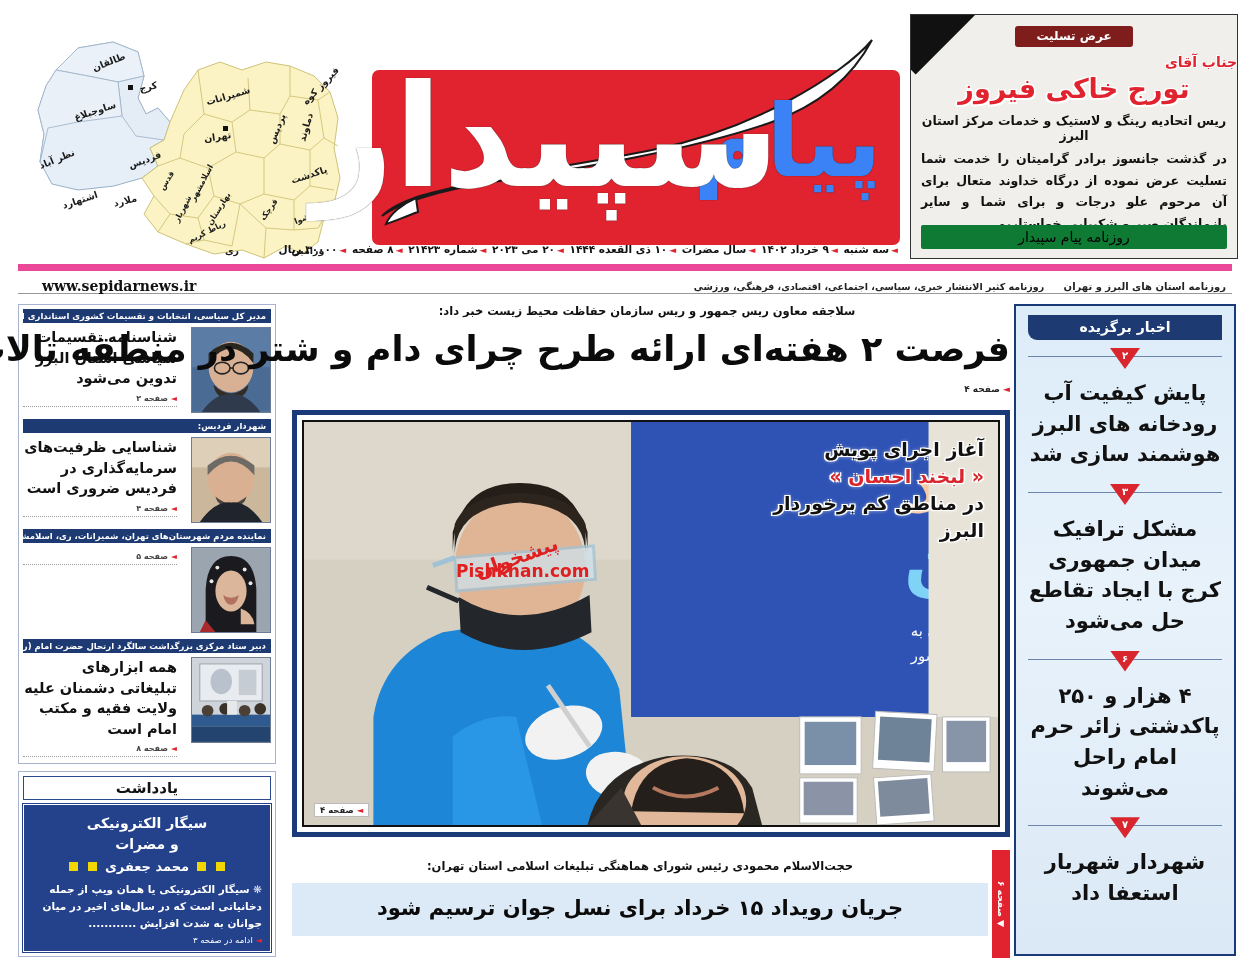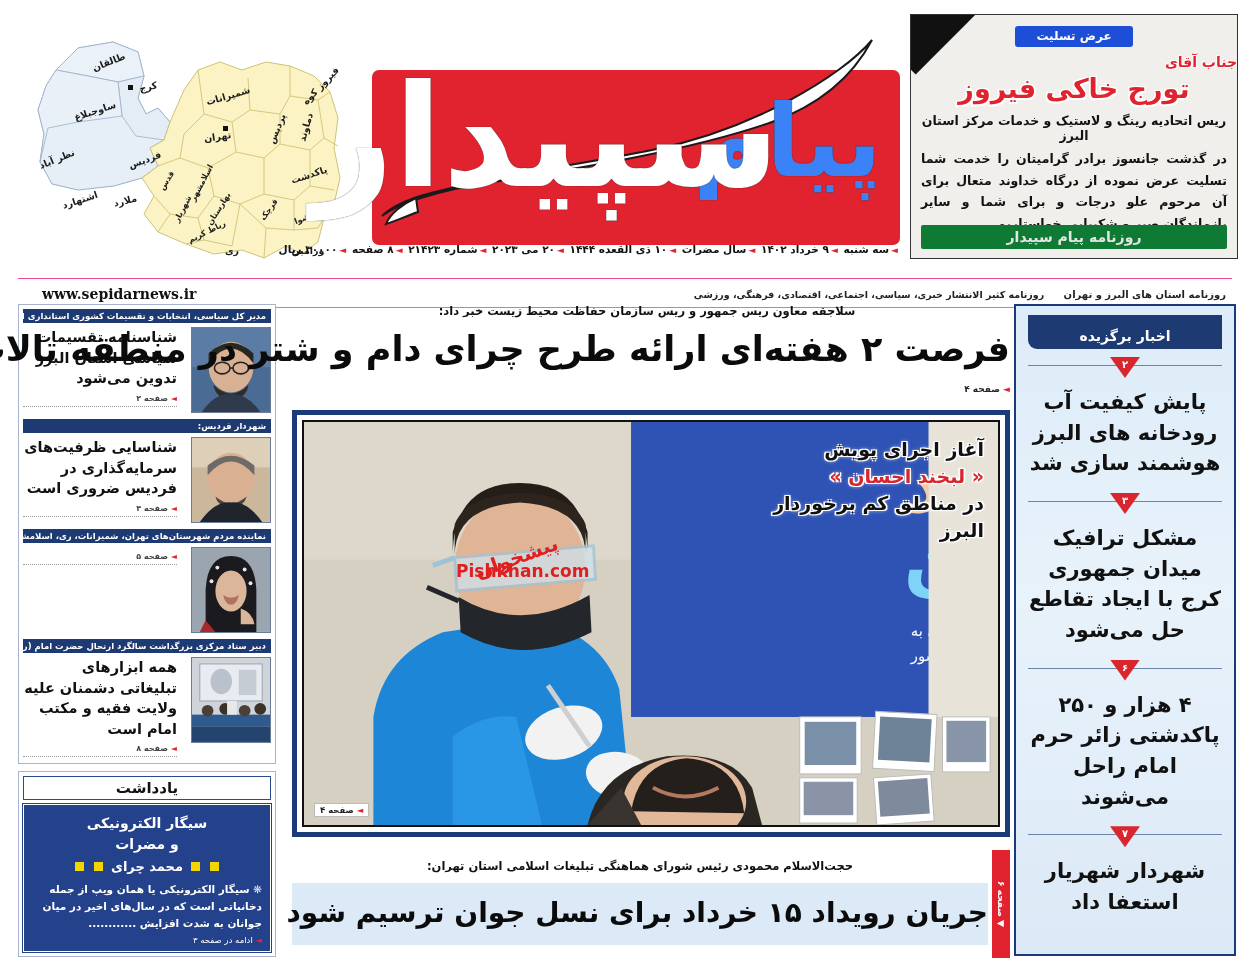--- a/index.html
+++ b/index.html
@@ -54,21 +54,21 @@
   .condolence {
     position: absolute; right: 12px; top: 14px; width: 328px; height: 245px;
     background: #f0efeb; border: 1px solid #333; overflow: hidden;
   }
   .cond-ribbon {
     position: absolute; left: -34px; top: -34px;
     width: 100px; height: 68px; background: #111;
     transform: rotate(-45deg);
   }
   .cond-tag {
-    margin: 11px auto 0; width: 118px; height: 21px; background: #1d4ed8;
+    margin: 11px auto 0; width: 118px; height: 21px; background: #7f1d1d;
     color: #fff; font-size: 12px; font-weight: bold; text-align: center;
     line-height: 21px; border-radius: 3px;
   }
   .cond-sub {
     font-size: 14px; font-weight: bold; color: #e0232e;
     margin-top: 7px; text-shadow: 1px 1px 0 #fff, -1px -1px 0 #fff;
   }
   .cond-name {
     text-align: center; font-size: 27px; font-weight: bold; color: #e0232e;
     margin-top: 3px; text-shadow: 1.5px 1.5px 0 #fff, -1.5px -1.5px 0 #fff, 1.5px -1.5px 0 #fff, -1.5px 1.5px 0 #fff;
@@ -77,28 +77,28 @@
   .cond-role {
     text-align: center; font-size: 12.5px; font-weight: bold; color: #111;
     margin-top: 9px; padding: 0 9px;
   }
   .cond-body {
     font-size: 12.5px; font-weight: bold; color: #111; line-height: 1.72;
     text-align: justify; padding: 5px 10px 0; direction: rtl;
   }
   .cond-foot {
     position: absolute; left: 10px; right: 10px; bottom: 9px; height: 24px;
-    background: #0f7a34; color: #e5e5e5; font-size: 14px; font-weight: bold;
+    background: #0f7a34; color: #000000; font-size: 14px; font-weight: normal;
     text-align: center; line-height: 24px; border-radius: 2px;
   }
 
   
   .infobar {
-    position: absolute; left: 18px; top: 278px; width: 1214px; height: 30px;
-    border-top: 1px solid #ec4899; border-bottom: 1px solid #999;
+    position: absolute; left: 18px; top: 264px; width: 1214px; height: 30px;
+    border-top: 7px solid #ec4899; border-bottom: 1px solid #999;
   }
   .infobar .left {
     position: absolute; left: 24px; top: 7px;
     font-family: "DejaVu Serif", "Liberation Serif", serif;
     font-size: 14px; font-weight: bold; color: #111; direction: ltr;
   }
   .infobar .center {
     position: absolute; left: 0; right: 0; top: 10px; text-align: center;
     font-size: 9.5px; font-weight: bold; color: #222;
   }
@@ -222,35 +222,35 @@
     background: #e0232e; color: #fff; font-size: 9px; font-weight: bold;
     display: flex; align-items: center; justify-content: center;
   }
   .bb-redtab span { transform: rotate(90deg); white-space: nowrap; }
   .bb-inner { position: absolute; left: 0; right: 22px; top: 0; bottom: 0; }
   .bb-kicker {
     text-align: center; font-size: 11.5px; font-weight: bold; color: #111;
     direction: rtl; padding: 9px 0 10px; background: #fff;
   }
   .bb-head {
-    background: #dceaf7; text-align: center; font-size: 28px; font-weight: bold;
+    background: #dceaf7; text-align: center; font-size: 21px; font-weight: bold;
     color: #0b0b0b; direction: rtl; padding: 13px 0 16px; letter-spacing: -1px;
     white-space: nowrap;
   }
 
   
   .rightcol {
     position: absolute; right: 14px; top: 4px; width: 222px; height: 652px;
     border: 2px solid #1b3a7a;
     background: linear-gradient(180deg, #dcecf8 0%, #e8f2fb 45%, #dbe9f6 100%);
     padding: 7px 8px;
   }
   .rc-hd {
     background: #1e3a73; color: #fff; font-size: 14px; font-weight: bold;
-    text-align: center; padding: 13px 0 5px; border-radius: 0 0 0 9px;
+    text-align: center; padding: 4px 0 5px; border-radius: 0 0 0 9px;
     margin: 2px 4px 0;
   }
   .rc-sep { position: relative; height: 26px; margin: 8px 0 2px; }
   .rc-sep .ln {
     position: absolute; left: 4px; right: 4px; top: 8px; height: 1px; background: #6a86ad;
   }
   .rc-sep .num {
     position: absolute; left: 50%; top: 0; transform: translateX(-50%);
     width: 30px; height: 21px; background: #d9262e; color: #fff;
     font-size: 10px; font-weight: bold; text-align: center; line-height: 15px;
@@ -474,21 +474,21 @@
       </div>
 
       <div class="notebox">
         <div class="note-hd">یادداشت</div>
         <div class="note-body">
           <div class="note-t">سیگار الکترونیکی</div>
           <div class="note-t">و مضرات</div>
           <div class="note-author-row">
             <span class="note-sq"></span>
             <span class="note-sq"></span>
-            <span class="note-author">محمد چرای</span>
+            <span class="note-author">محمد جعفری</span>
             <span class="note-sq"></span>
             <span class="note-sq"></span>
           </div>
           <div class="note-lead"><span class="bullet">❋</span> <span>سیگار الکترونیکی یا همان ویپ از جمله دخانیاتی است که در سال‌های اخیر در میان جوانان به شدت افزایش ............</span></div>
           <div class="note-more"><span class="tri">◄</span> <span>ادامه در صفحه ۳</span></div>
         </div>
       </div>
     </div>
 
     <div class="center">

